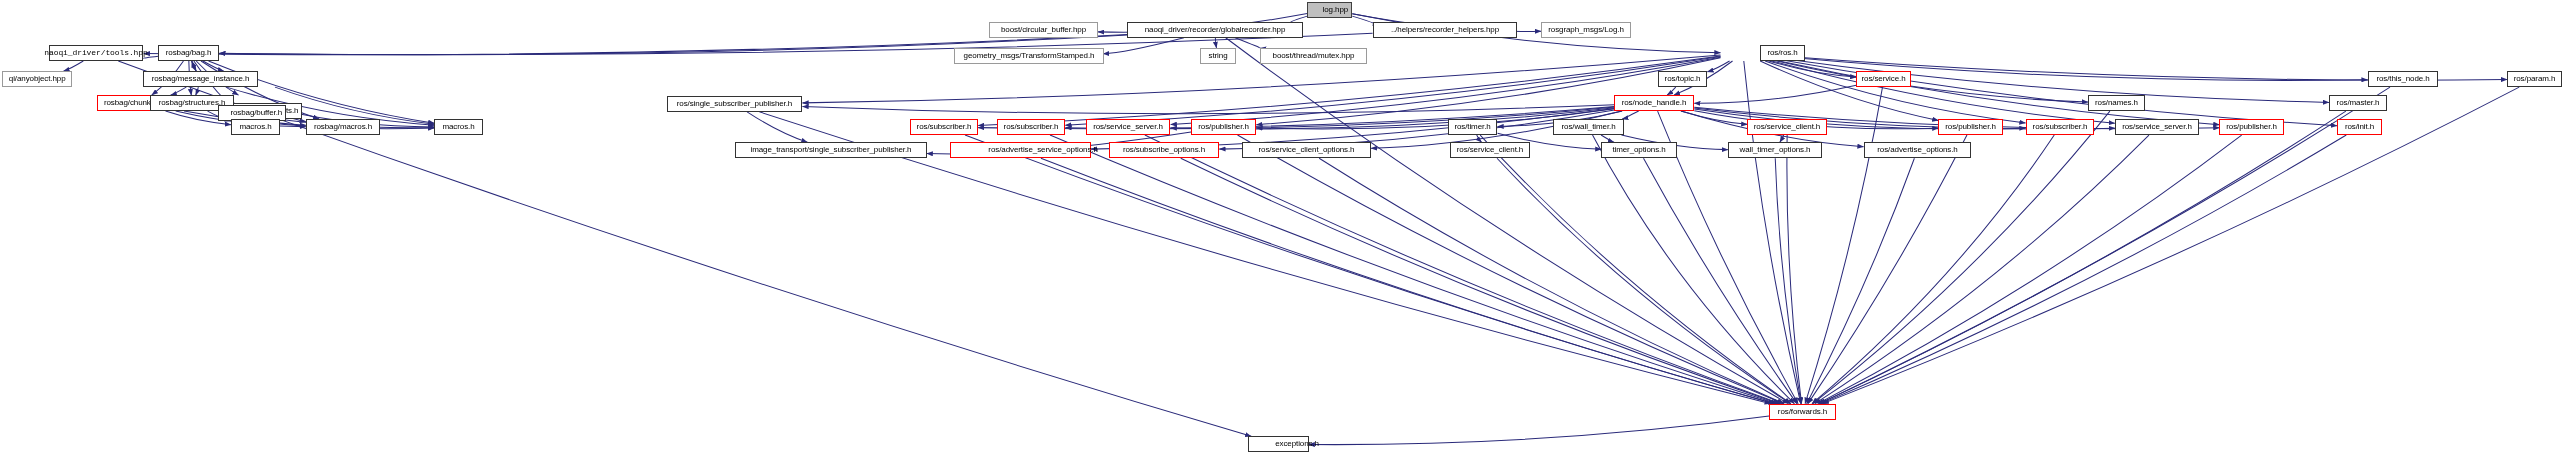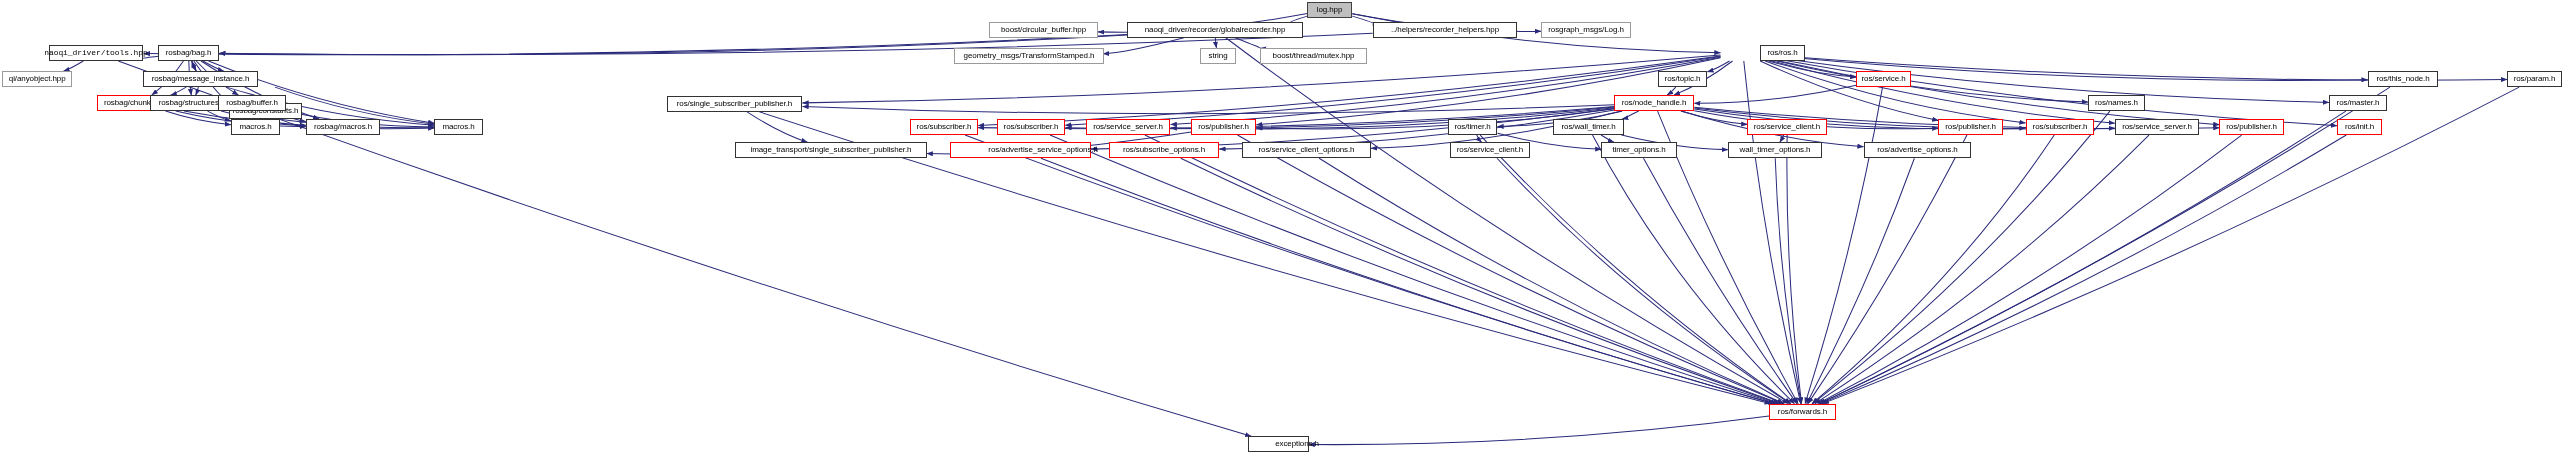--- a/index.html
+++ b/index.html
@@ -44,20 +44,21 @@
   }
   .gnode.red {
     border: 0.7px solid #ff0000;
   }
   .gnode.grey {
     border: 0.7px solid #9a9a9a;
   }
   .gnode.root {
     background: #bfbfbf;
     border: 0.7px solid #404040;
+    justify-content: flex-end;
   }
   .gnode.thick {
     border-width: 1.5px;
     border-color: #333333;
   }
   .gnode.thick-red {
     border-width: 1.5px;
     border-color: #ff0000;
   }
   .gnode-label {
@@ -239,21 +240,21 @@
       </div>
       <div class="gnode thick" style="left: 2507px; top: 71px; width: 55px; height: 16px;">
         <span class="gnode-label">ros/param.h</span>
       </div>
       <div class="gnode red" style="left: 97px; top: 95px; width: 90px; height: 16px;">
         <span class="gnode-label">rosbag/chunked_file.h</span>
       </div>
       <div class="gnode thick" style="left: 150px; top: 95px; width: 84px; height: 16px;">
         <span class="gnode-label">rosbag/structures.h</span>
       </div>
-      <div class="gnode thick" style="left: 218px; top: 95px; width: 68px; height: 16px;">
+      <div class="gnode thick" style="left: 218px; top: 105px; width: 68px; height: 16px; justify-content: flex-end;">
         <span class="gnode-label">rosbag/buffer.h</span>
       </div>
       <div class="gnode thick-red" style="left: 1614px; top: 95px; width: 80px; height: 16px;">
         <span class="gnode-label">ros/node_handle.h</span>
       </div>
       <div class="gnode thick" style="left: 2088px; top: 95px; width: 57px; height: 16px;">
         <span class="gnode-label">ros/names.h</span>
       </div>
       <div class="gnode thick" style="left: 2329px; top: 95px; width: 58px; height: 16px;">
         <span class="gnode-label">ros/master.h</span>

